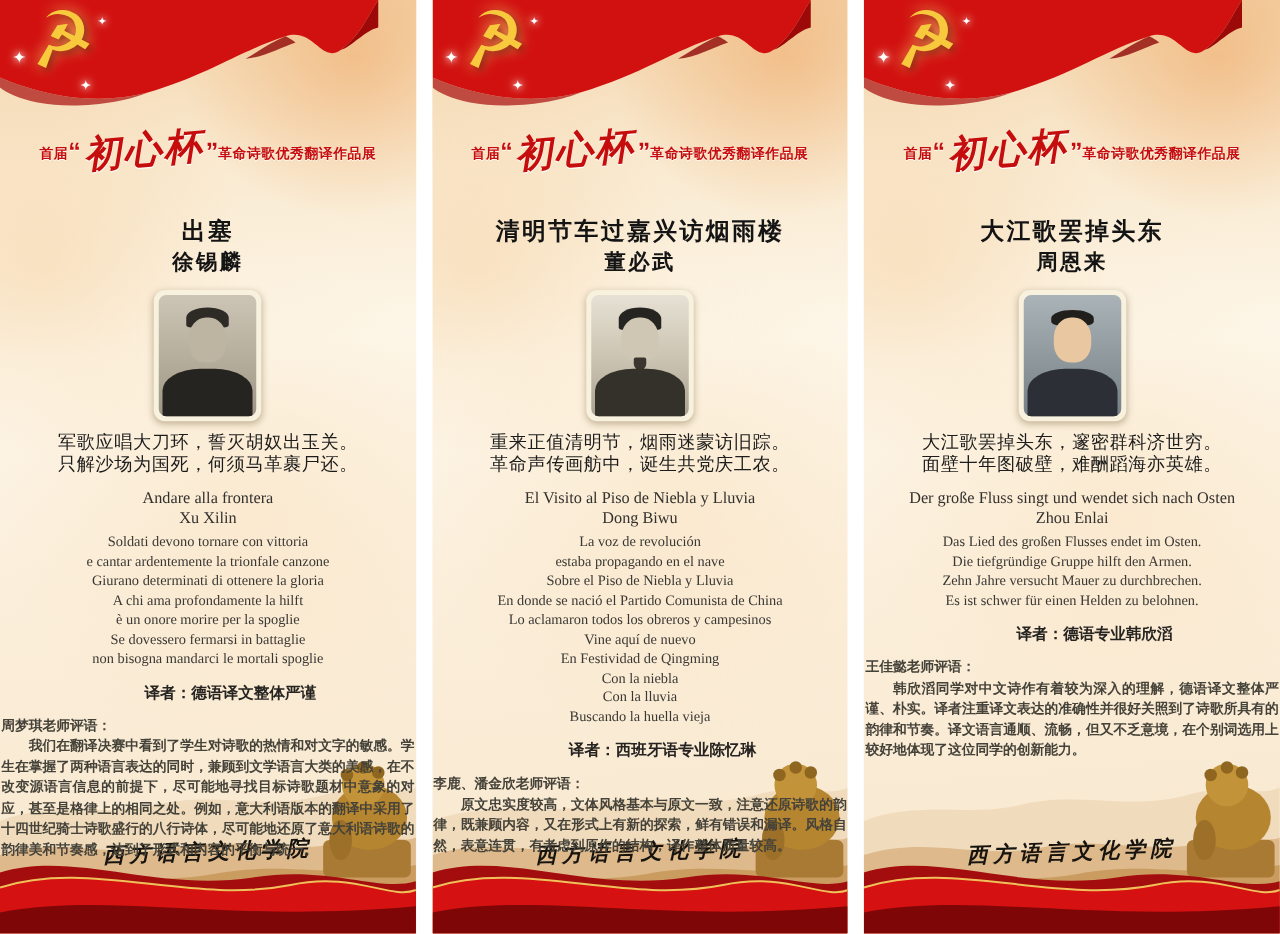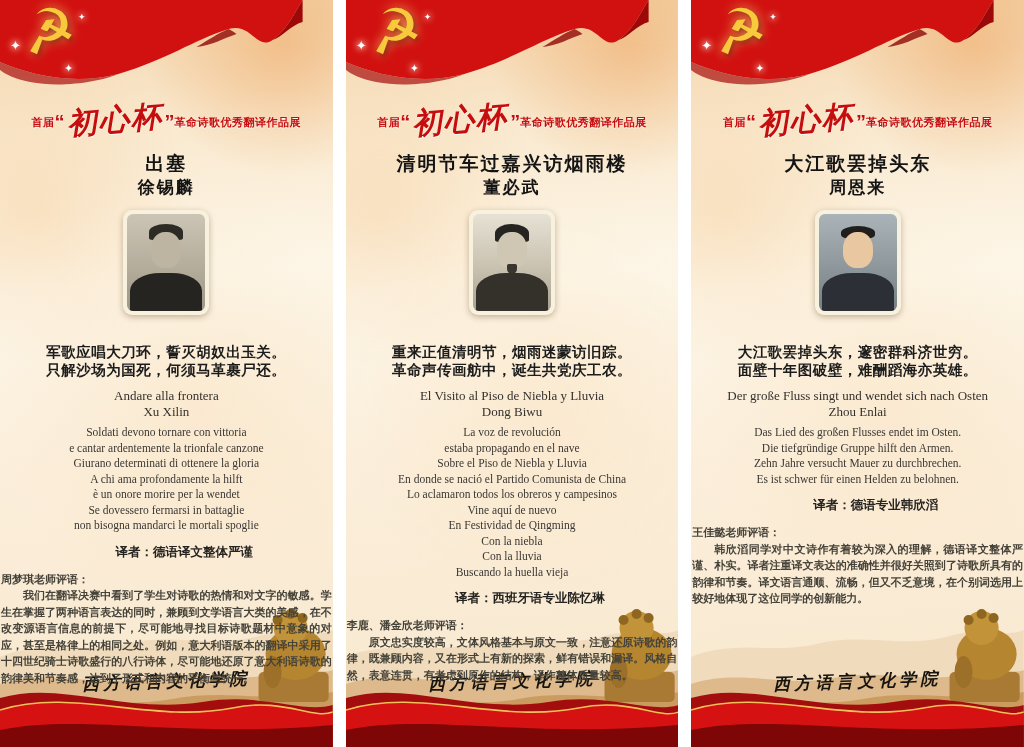--- a/index.html
+++ b/index.html
@@ -22,21 +22,21 @@
   .sp2{left:78px;top:12px;font-size:9px;}
   .sp3{left:64px;top:62px;font-size:11px;}
   
   .banner-title{margin-top:7px;text-align:center;color:#c50d0d;white-space:nowrap;
     text-shadow:0 1px 0 rgba(255,255,255,.85);}
   .bt-plain{font-size:11px;font-weight:800;letter-spacing:.5px;vertical-align:middle;}
   .bt-quote{font-size:20px;font-weight:800;vertical-align:middle;}
   .bt-cup{display:inline-block;font-family:"Liberation Serif",serif;font-style:italic;font-weight:bold;
     font-size:30px;transform:rotate(-5deg) translateY(-2px);letter-spacing:2px;vertical-align:middle;margin:0 2px;}
   
-  .poem-title{margin-top:8px;text-align:center;color:#141414;}
+  .poem-title{margin-top:30px;text-align:center;color:#141414;}
   .pt-main{font-size:19px;font-weight:800;letter-spacing:2px;line-height:1.35;}
   .pt-poet{font-size:17px;font-weight:800;letter-spacing:2px;line-height:1.35;}
   
   .portrait-wrap{margin:10px auto 0;width:86px;}
   .portrait-frame{background:#f7f1de;border-radius:9px;padding:4px;box-shadow:0 2px 6px rgba(90,60,20,.35);}
   .photo{position:relative;height:97px;border-radius:6px;overflow:hidden;}
   .photo.bw-cap{background:linear-gradient(180deg,#ccc5b5 0%,#b4ad9c 55%,#9d9685 100%);}
   .photo.bw-hat{background:linear-gradient(180deg,#e6e1d4 0%,#c9c2b1 55%,#aaa291 100%);}
   .photo.color-suit{background:linear-gradient(180deg,#aab3b8 0%,#8b9499 60%,#767f85 100%);}
   .photo .hat,.photo .head,.photo .torso{position:absolute;}
@@ -47,21 +47,21 @@
   .photo.bw-cap .hat{background:#2e2b26;}
   .photo.bw-cap .torso{background:#262420;}
   .photo.bw-hat .head{background:#cfc7b4;}
   .photo.bw-hat .hat{background:#262420;height:18px;}
   .photo.bw-hat .torso{background:#34312b;}
   .photo.bw-hat .head:after{content:"";position:absolute;left:50%;bottom:-6px;width:10px;height:10px;margin-left:-5px;background:#3a362f;border-radius:20% 20% 60% 60%;}
   .photo.color-suit .head{background:#e9c7a0;}
   .photo.color-suit .hat{background:#211f1c;height:13px;top:12px;border-radius:50% 50% 30% 30%;}
   .photo.color-suit .torso{background:#2c3036;}
   
-  .poem-cn{margin-top:28px;text-align:center;font-size:14.5px;font-weight:700;color:#1c1c1c;
+  .poem-cn{margin-top:8px;text-align:center;font-size:14.5px;font-weight:400;color:#1c1c1c;
     letter-spacing:.5px;line-height:1.25;}
   
   .trans-title{margin-top:9px;text-align:center;font-family:"Liberation Serif",serif;
     font-size:13px;color:#33312e;line-height:1.25;}
   .trans-poem{margin-top:5px;text-align:center;font-family:"Liberation Serif",serif;
     font-size:11.5px;color:#3a3834;line-height:1.35;}
   .translator{margin-top:10px;text-align:center;font-size:12.5px;font-weight:800;color:#262421;
     transform:translateX(18px);}
   
   .comment{position:relative;z-index:3;margin-top:10px;padding:0 1px;color:#454239;
@@ -121,21 +121,21 @@
     <div class="trans-title">
       <div>Andare alla frontera</div>
       <div>Xu Xilin</div>
     </div>
 
     <div class="trans-poem">
         <div>Soldati devono tornare con vittoria</div>
         <div>e cantar ardentemente la trionfale canzone</div>
         <div>Giurano determinati di ottenere la gloria</div>
         <div>A chi ama profondamente la hilft</div>
-        <div>è un onore morire per la wendet</div>
+        <div>è un onore morire per la spoglie</div>
         <div>Se dovessero fermarsi in battaglie</div>
         <div>non bisogna mandarci le mortali spoglie</div>
       </div>
 
     <div class="translator">译者：德语译文整体严谨</div>
 
     <div class="comment">
       <div class="comment-header">周梦琪老师评语：</div>
       <div class="comment-body">我们在翻译决赛中看到了学生对诗歌的热情和对文字的敏感。学生在掌握了两种语言表达的同时，兼顾到文学语言大类的美感，在不改变源语言信息的前提下，尽可能地寻找目标诗歌题材中意象的对应，甚至是格律上的相同之处。例如，意大利语版本的翻译中采用了十四世纪骑士诗歌盛行的八行诗体，尽可能地还原了意大利语诗歌的韵律美和节奏感，达到了形式和内容的平衡与统一。</div>
     </div>

